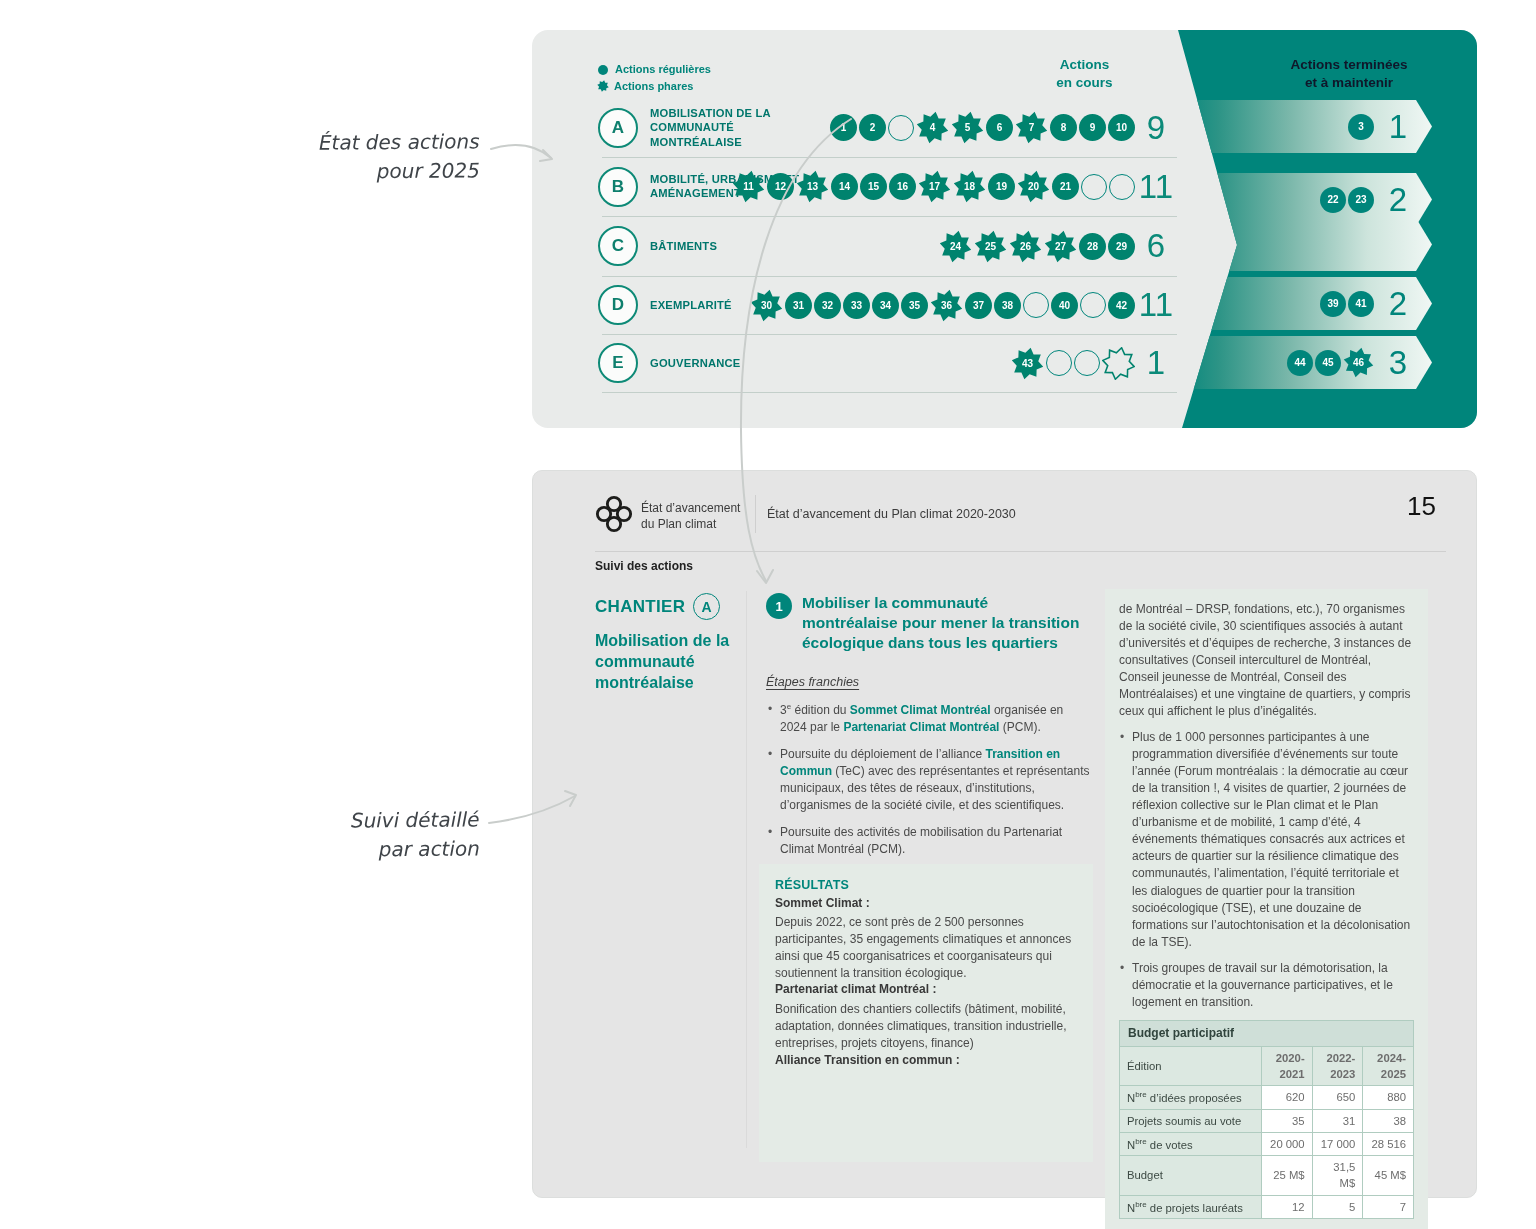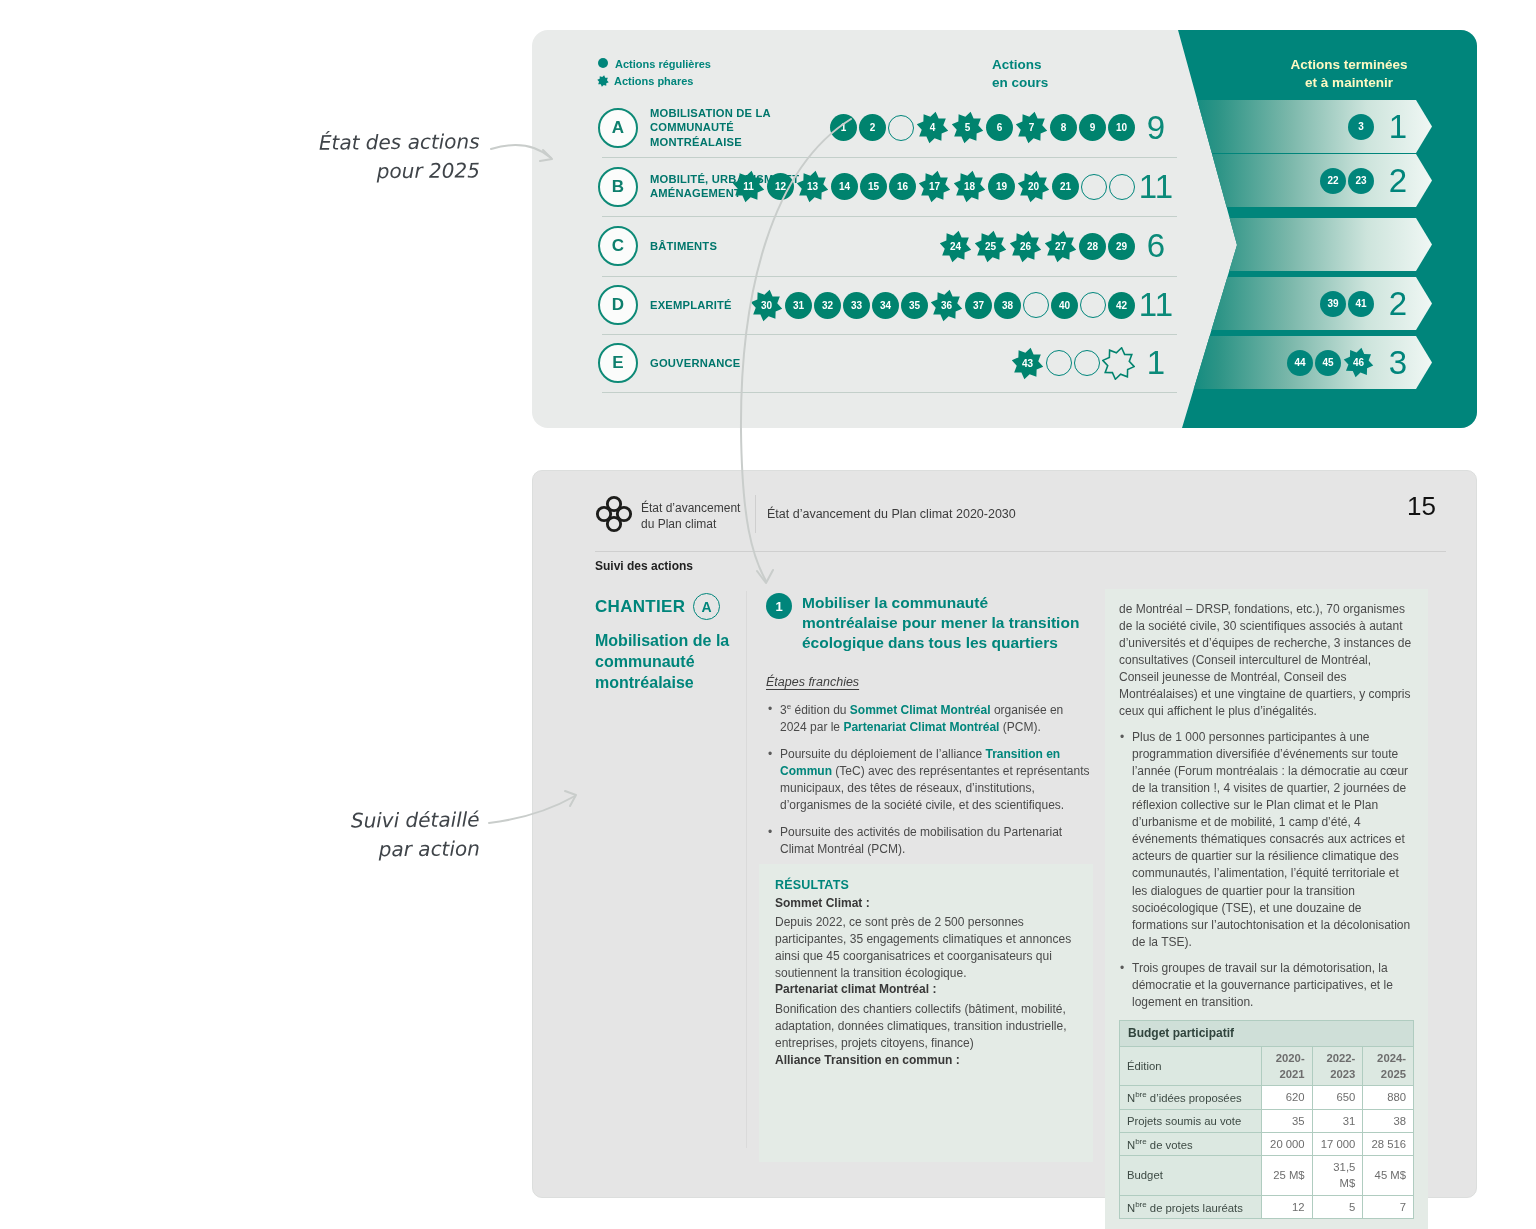--- a/index.html
+++ b/index.html
@@ -11,28 +11,28 @@
     --ink:#4a4a4a;
   }
   *{box-sizing:border-box;margin:0;padding:0}
   html,body{width:1536px;height:1229px;background:#ffffff;
     font-family:"Liberation Sans","DejaVu Sans",sans-serif;color:var(--ink);}
 
   
   #board{position:absolute;left:532px;top:30px;width:945px;height:398px;
     background:var(--graybg);border-radius:16px;overflow:hidden;}
   #board .legend{position:absolute;left:66px;top:28px;font-size:11px;font-weight:700;color:var(--teal)}
-  #board .legend .item{display:flex;align-items:flex-start;height:17px}
+  #board .legend .item{display:flex;align-items:flex-end;height:17px}
   .legend-circle{width:10px;height:10px;border-radius:50%;background:var(--teal);margin-right:7px;flex:none}
   .legend-star{width:12px;height:12px;margin-right:5px;margin-left:-1px;flex:none;color:var(--teal)}
-  #hdr-progress{position:absolute;left:460px;top:26px;width:185px;text-align:left;
+  #hdr-progress{position:absolute;left:460px;top:26px;width:185px;text-align:center;
     color:var(--teal);font-weight:700;font-size:13.5px;line-height:1.3}
   #teal-block{position:absolute;left:640px;top:0;width:305px;height:398px;background:var(--teal);
     clip-path:polygon(6px 0, 100% 0, 100% 100%, 10px 100%, 65px 215px);}
-  #hdr-done{position:absolute;left:62px;top:26px;width:230px;text-align:center;color:#fef9c3;
+  #hdr-done{position:absolute;left:62px;top:26px;width:230px;text-align:center;color:#0f172a;
     font-weight:700;font-size:13.5px;line-height:1.3}
   .band{position:absolute;left:0;width:260px;height:53px;
     background:linear-gradient(90deg,#00857b 0%,#2d9486 18%,#7ab7aa 45%,#cde4dc 75%,#f0f7f4 100%);
     clip-path:polygon(0 0, calc(100% - 16px) 0, 100% 50%, calc(100% - 16px) 100%, 0 100%);}
   .band .done-dots{position:absolute;right:58px;top:0;height:100%;display:flex;align-items:center}
   .band .done-count{position:absolute;right:14px;top:0;height:100%;width:40px;display:flex;
     align-items:center;justify-content:center;color:var(--teal);font-size:33px;font-weight:400}
   .board-row{position:absolute;left:0;width:645px}
   .board-row .badge{position:absolute;left:66px;top:50%;transform:translateY(-50%);
     width:40px;height:40px;border-radius:50%;border:2px solid #0e8a77;background:#fbfcfb;
@@ -357,21 +357,21 @@
     </div>
     <div id="bands-layer">
         <div class="band" style="top: 70px;">
           <div class="done-dots">
             <span class="dot circle">
               <span class="num">3</span>
             </span>
           </div>
           <div class="done-count">1</div>
         </div>
-        <div class="band" style="top: 124px;">
+        <div class="band" style="top: 143px;">
           <div class="done-dots">
             <span class="dot circle">
               <span class="num">22</span>
             </span>
             <span class="dot circle">
               <span class="num">23</span>
             </span>
           </div>
           <div class="done-count">2</div>
         </div>

